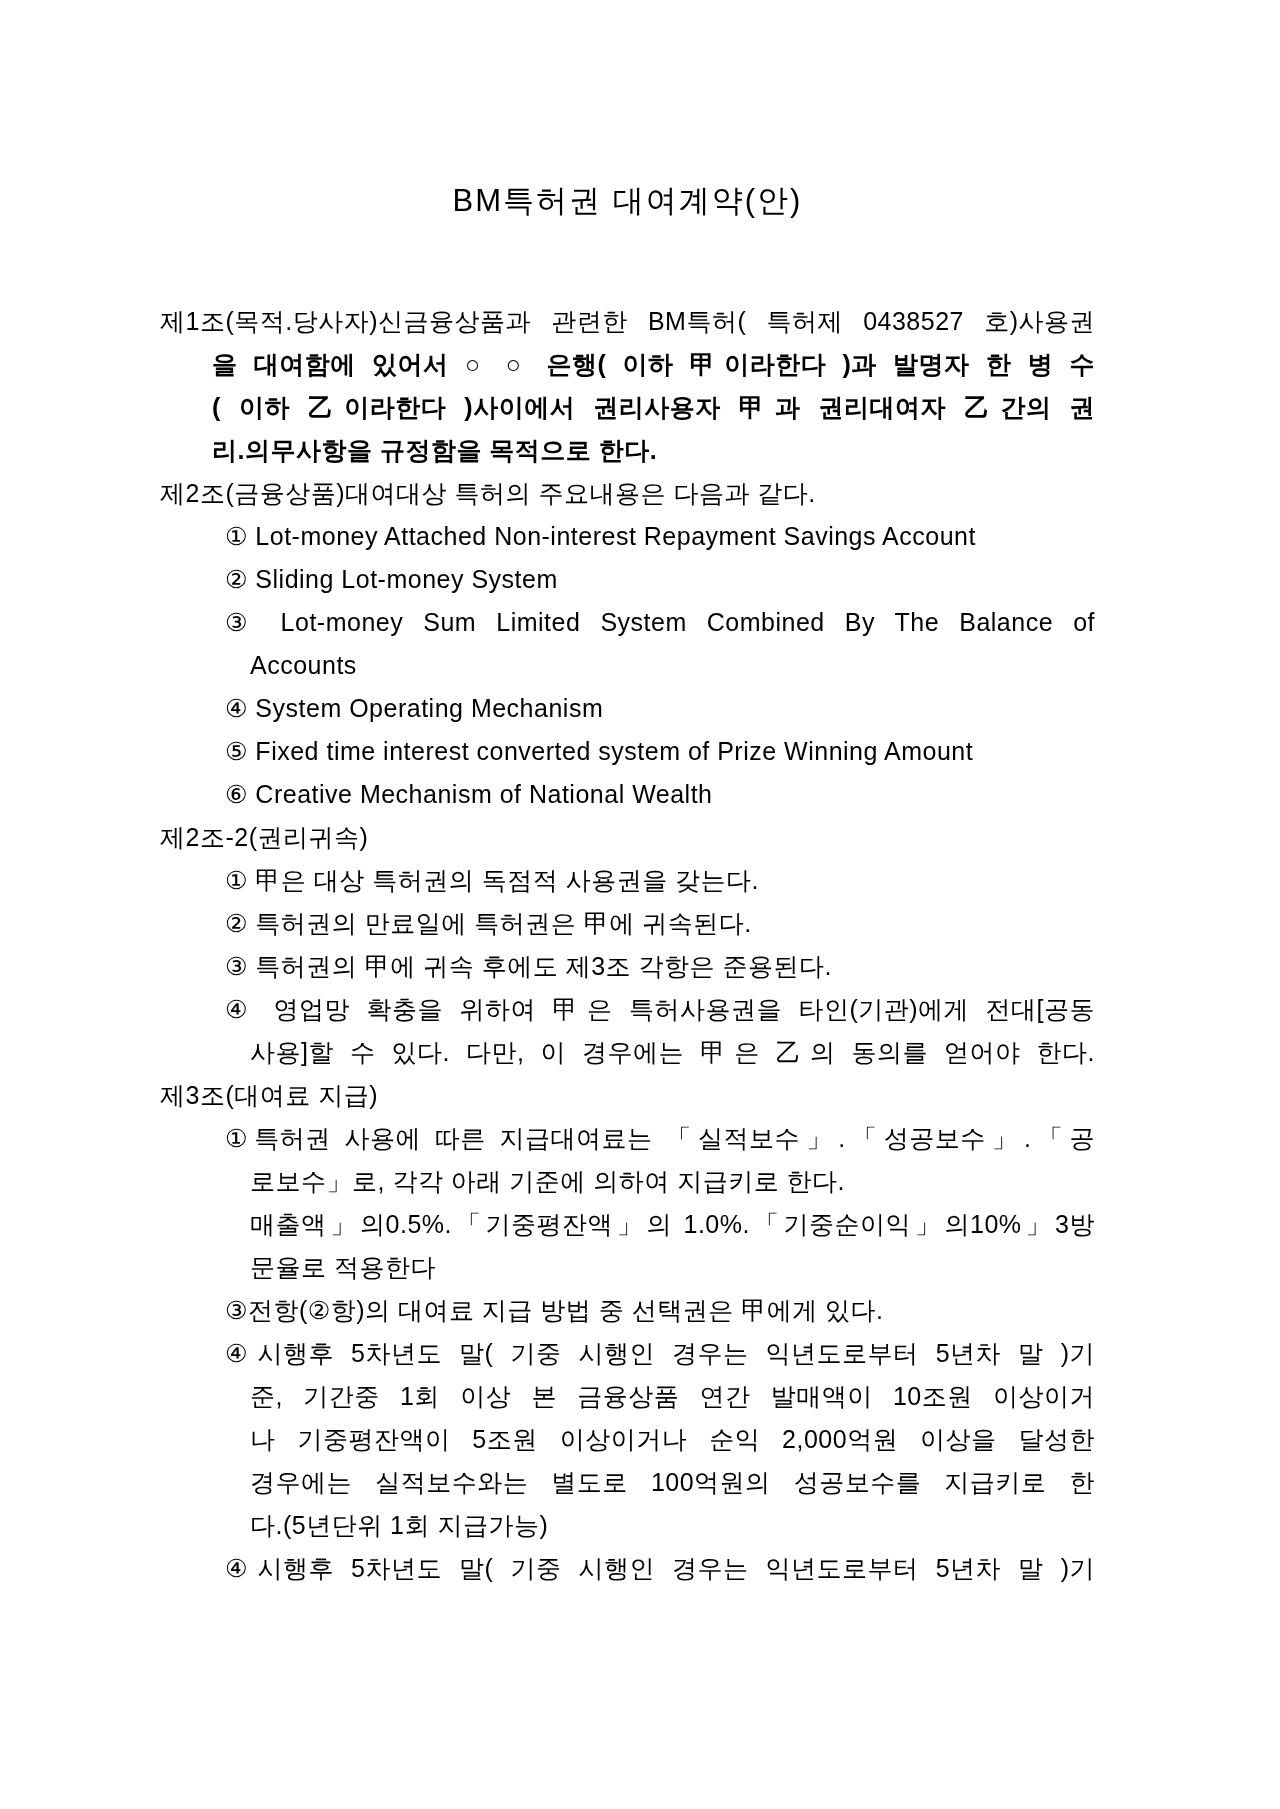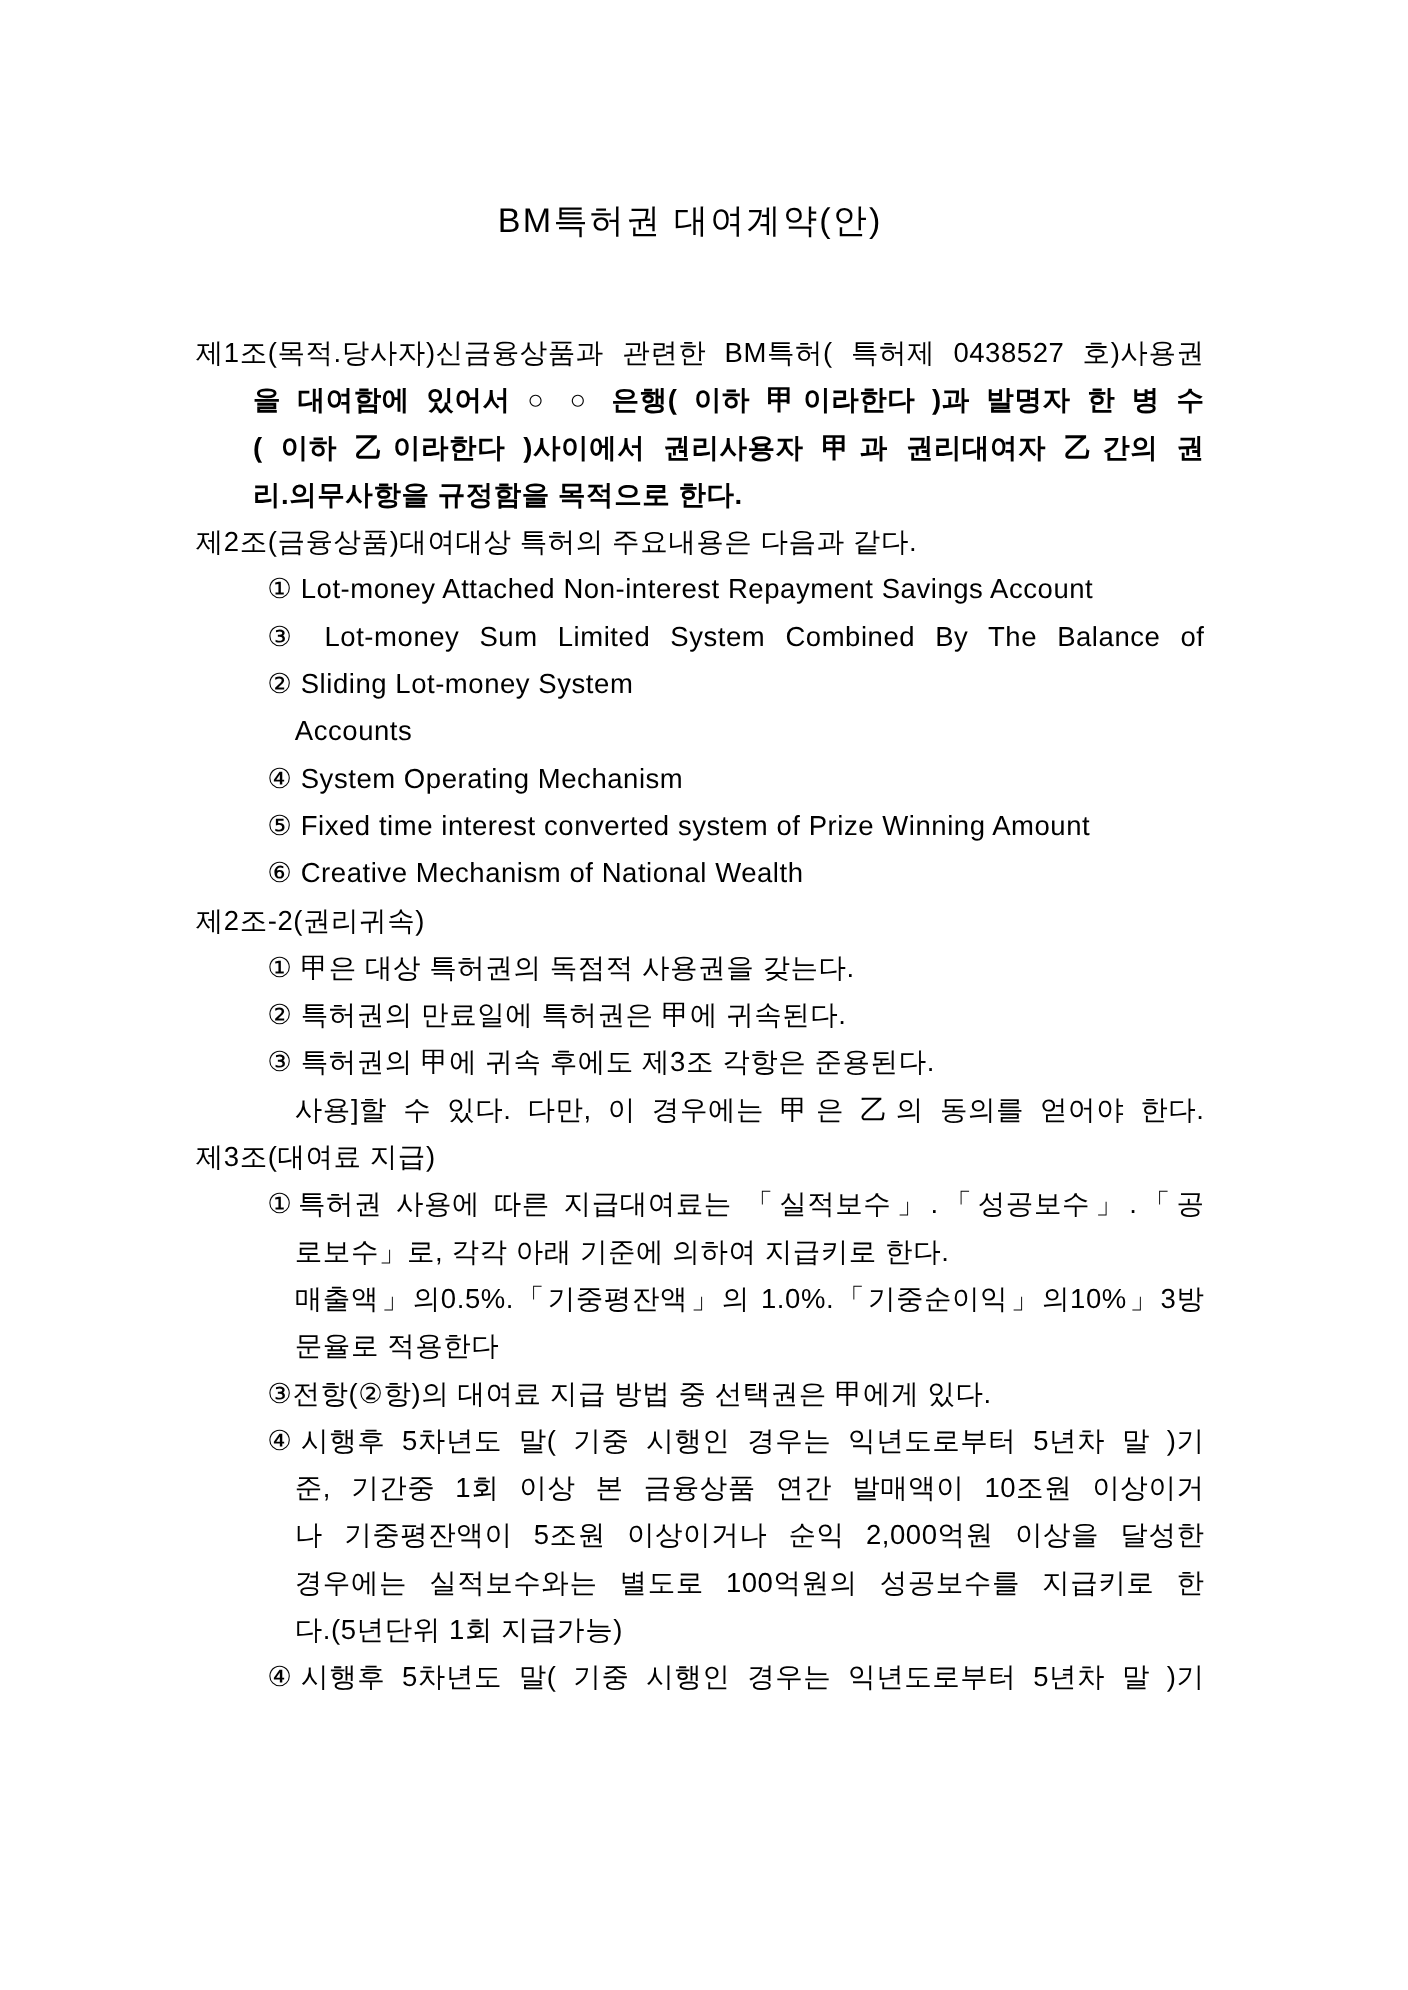--- a/index.html
+++ b/index.html
@@ -35,21 +35,20 @@
     width: 935px;
     font-size: 25px;
     font-weight: 400;
   }
   .line {
     height: 43px;
     line-height: 43px;
     overflow: hidden;
     letter-spacing: 0.5px;
     text-align: left;
-    margin-left: 18px;
   }
   
   .ind-h  { padding-left: 0; }
   .ind-p  { padding-left: 52px; font-weight: bold; }
   .ind-i  { padding-left: 65px; }
   .ind-ic { padding-left: 90px; }
   
   .j {
     text-align: justify;
     text-align-last: justify;
@@ -60,30 +59,31 @@
 
 <div class="page">
   <div class="doc-title">BM특허권 대여계약(안)</div>
   <div class="doc-body">
       <div class="line ind-h j">제1조(목적.당사자)신금융상품과 관련한 BM특허( 특허제 0438527 호)사용권</div>
       <div class="line ind-p j">을 대여함에 있어서 ○ ○ 은행( 이하 甲이라한다 )과 발명자 한 병 수</div>
       <div class="line ind-p j">( 이하 乙이라한다 )사이에서 권리사용자 甲과 권리대여자 乙간의 권</div>
       <div class="line ind-p">리.의무사항을 규정함을 목적으로 한다.</div>
       <div class="line ind-h">제2조(금융상품)대여대상 특허의 주요내용은 다음과 같다.</div>
       <div class="line ind-i">① Lot-money Attached Non-interest Repayment Savings Account</div>
+      <div class="line ind-i">② Sliding Lot-money System</div>
       <div class="line ind-i j">③ Lot-money Sum Limited System Combined By The Balance of</div>
-      <div class="line ind-i">② Sliding Lot-money System</div>
       <div class="line ind-ic">Accounts</div>
       <div class="line ind-i">④ System Operating Mechanism</div>
       <div class="line ind-i">⑤ Fixed time interest converted system of Prize Winning Amount</div>
       <div class="line ind-i">⑥ Creative Mechanism of National Wealth</div>
       <div class="line ind-h">제2조-2(권리귀속)</div>
       <div class="line ind-i">① 甲은 대상 특허권의 독점적 사용권을 갖는다.</div>
       <div class="line ind-i">② 특허권의 만료일에 특허권은 甲에 귀속된다.</div>
       <div class="line ind-i">③ 특허권의 甲에 귀속 후에도 제3조 각항은 준용된다.</div>
+      <div class="line ind-i j">④ 영업망 확충을 위하여 甲은 특허사용권을 타인(기관)에게 전대[공동</div>
       <div class="line ind-ic j">사용]할 수 있다. 다만, 이 경우에는 甲은 乙의 동의를 얻어야 한다.</div>
       <div class="line ind-h">제3조(대여료 지급)</div>
       <div class="line ind-i j">①특허권 사용에 따른 지급대여료는 「실적보수」.「성공보수」.「공</div>
       <div class="line ind-ic">로보수」로, 각각 아래 기준에 의하여 지급키로 한다.</div>
       <div class="line ind-ic j">매출액」의0.5%.「기중평잔액」의 1.0%.「기중순이익」의10%」3방</div>
       <div class="line ind-ic">문율로 적용한다</div>
       <div class="line ind-i">③전항(②항)의 대여료 지급 방법 중 선택권은 甲에게 있다.</div>
       <div class="line ind-i j">④시행후 5차년도 말( 기중 시행인 경우는 익년도로부터 5년차 말 )기</div>
       <div class="line ind-ic j">준, 기간중 1회 이상 본 금융상품 연간 발매액이 10조원 이상이거</div>
       <div class="line ind-ic j">나 기중평잔액이 5조원 이상이거나 순익 2,000억원 이상을 달성한</div>

